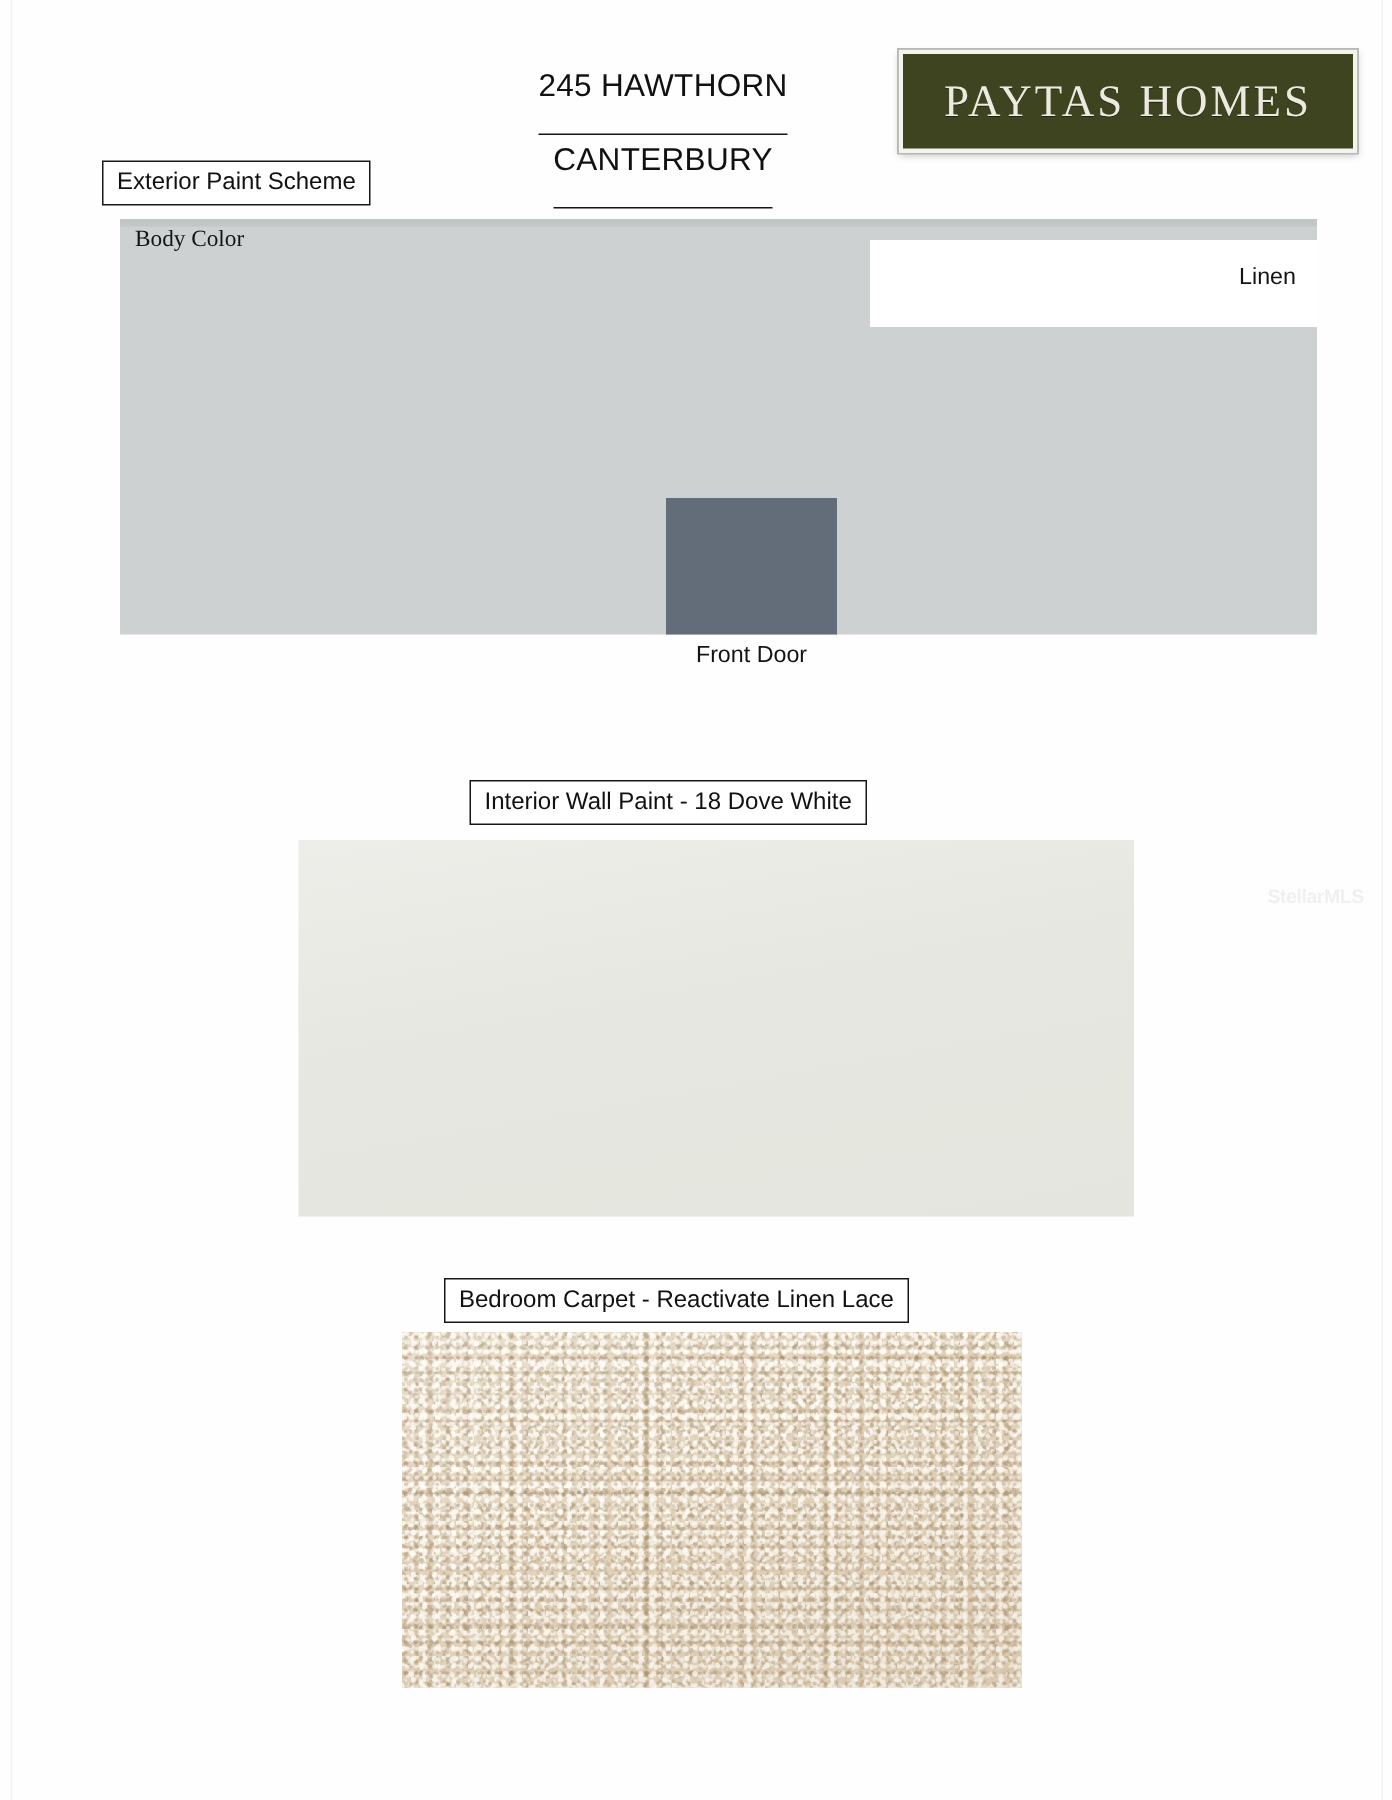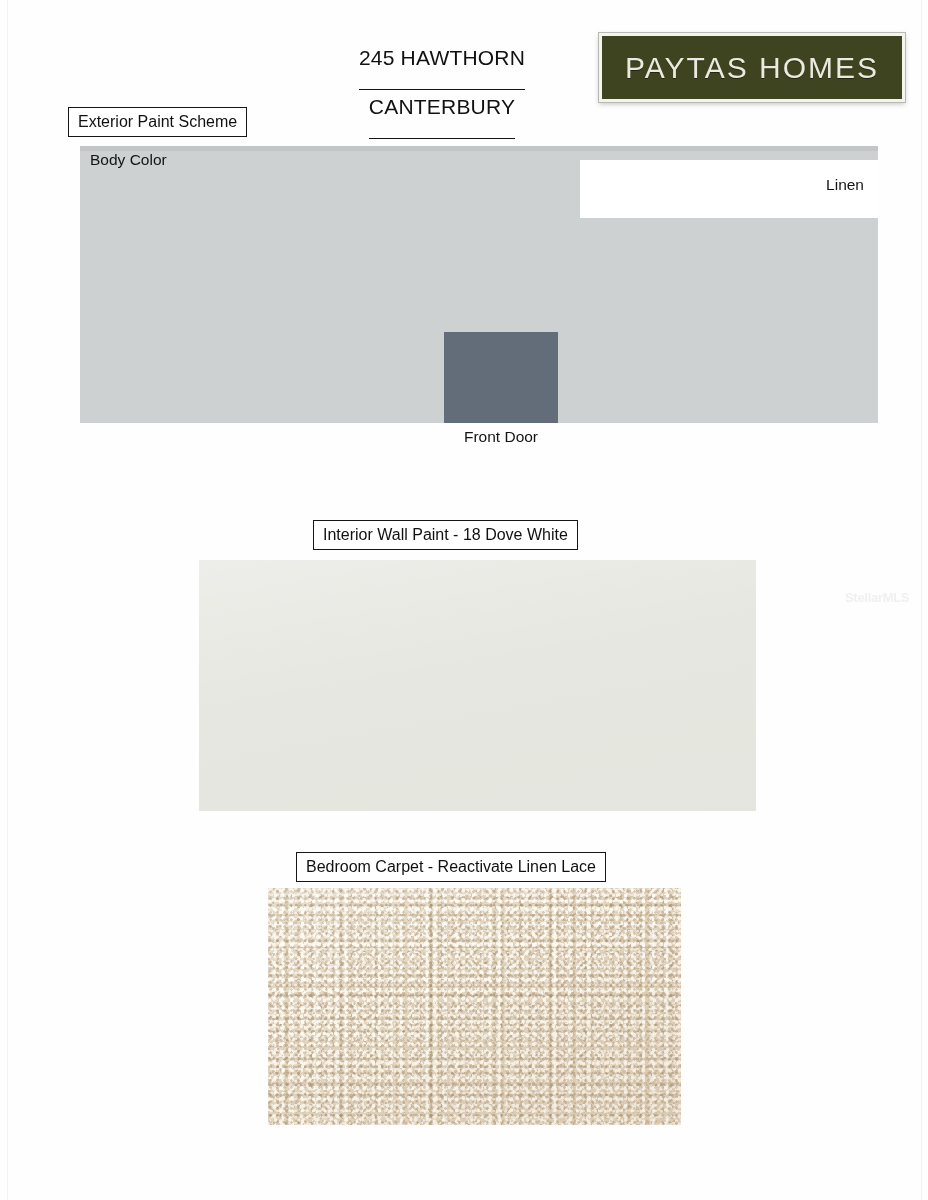--- a/index.html
+++ b/index.html
@@ -57,21 +57,21 @@
     background: #3e4420;
     border: 3px solid #f3f3ef;
     outline: 1px solid #b9b9b4;
     box-sizing: border-box;
     box-shadow: 0 2px 5px rgba(120,120,120,0.45);
     display: flex;
     align-items: center;
     justify-content: center;
   }
   #brand-logo .brand-text {
-    font-family: Liberation Sans, sans-serif;
+    font-family: Liberation Serif, serif;
     font-size: 30px;
     letter-spacing: 2.0px;
     color: #eceade;
     text-shadow: 0 1px 0 rgba(0,0,0,0.45);
     white-space: nowrap;
   }
 
   
   .caption-box {
     position: absolute;
@@ -107,20 +107,21 @@
     width: 798px;
     height: 5px;
     background: #c2c6c6;
   }
   #body-color-label {
     position: absolute;
     left: 90px;
     top: 151px;
     font-size: 15.5px;
     color: #141414;
+    font-family: Liberation Serif, serif;
   }
   #trim-swatch {
     position: absolute;
     left: 580px;
     top: 160px;
     width: 298px;
     height: 58px;
     background: #ffffff;
   }
   #trim-label {

